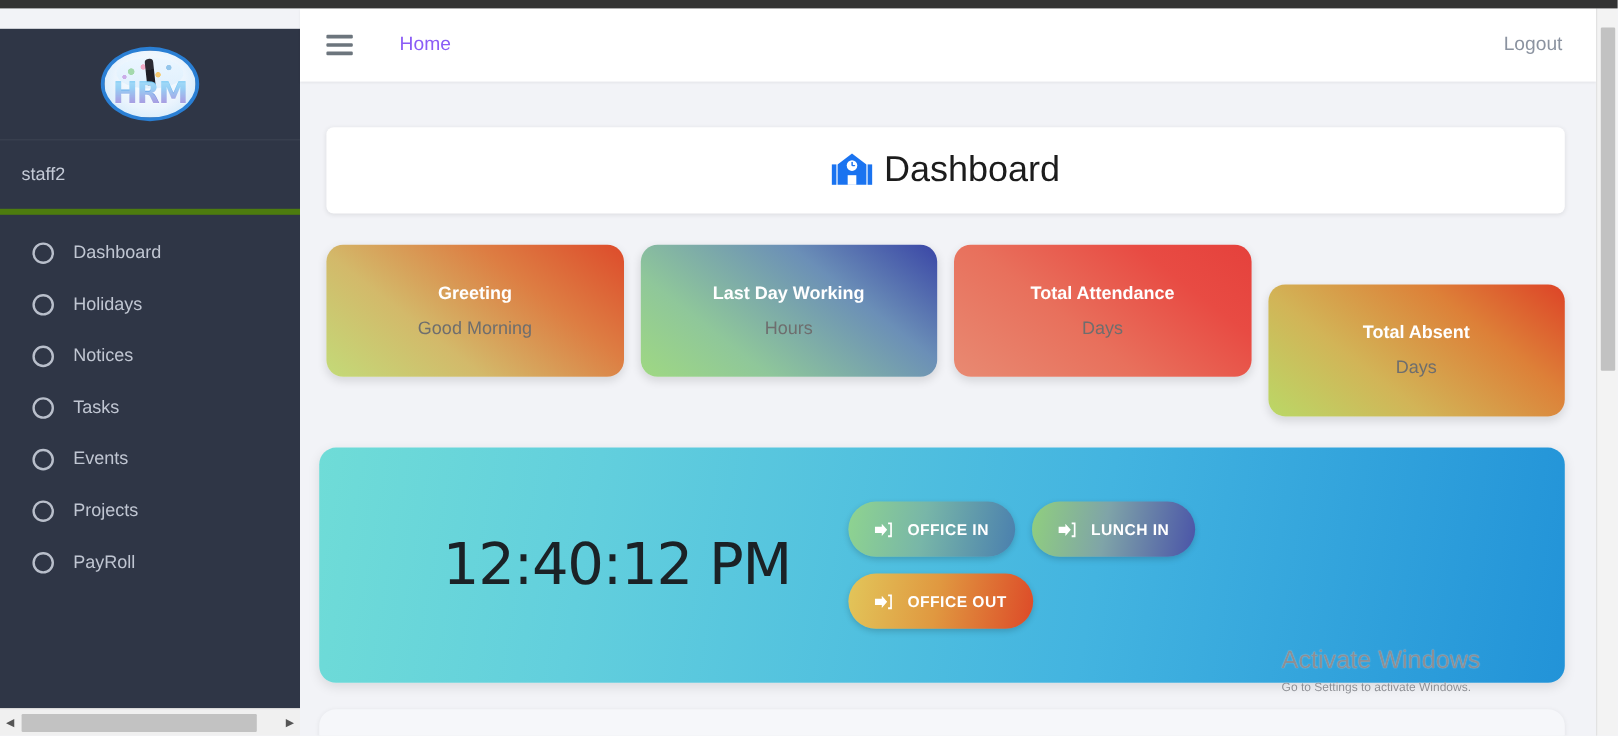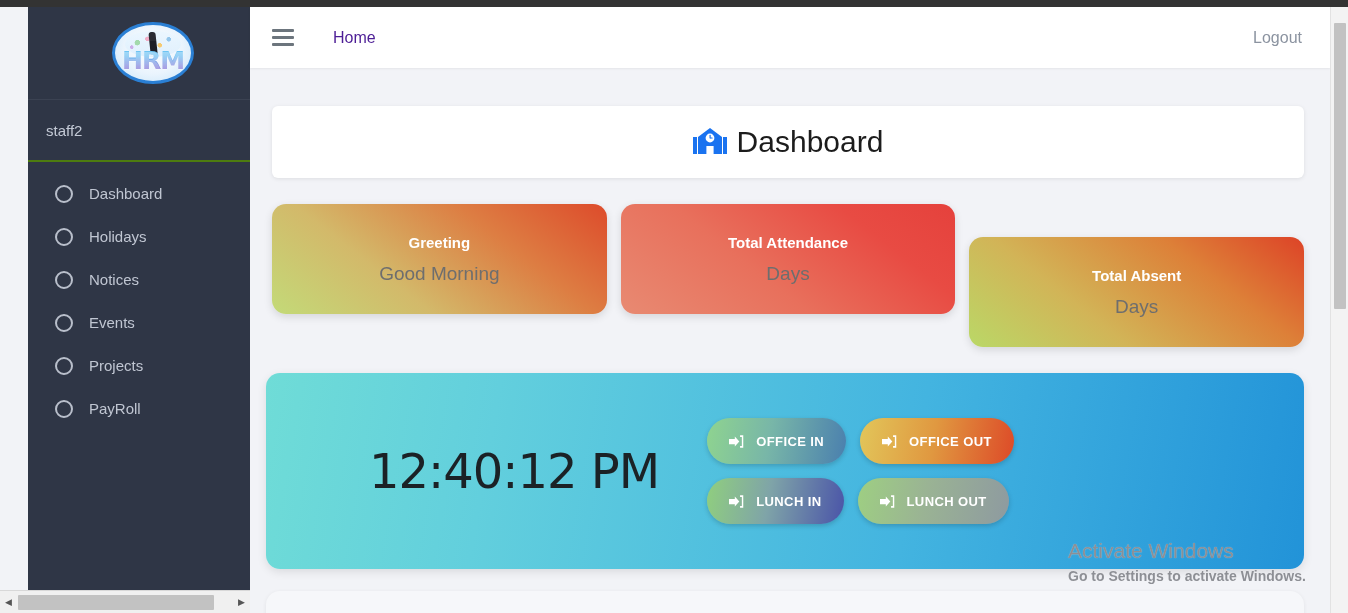--- a/index.html
+++ b/index.html
@@ -13,25 +13,24 @@
   
   .os-strip {
     position: absolute; top: 0; left: 0;
     width: 1348px; height: 7px;
     background: #333333;
     z-index: 50;
   }
 
   
   .sidebar {
-    position: absolute; top: 7px; left: 0;
+    position: absolute; top: 24px; left: 0;
     width: 250px; height: 583px;
     background: #2f3646;
     overflow: hidden;
-    margin-left: 28px;
   }
   .logo-wrap {
     height: 93px;
     display: flex; align-items: center; justify-content: center;
     border-bottom: 1px solid #3b4252;
   }
   .logo-oval {
     width: 82px; height: 62px;
     border-radius: 50%;
     background: radial-gradient(ellipse at 50% 42%, #ffffff 0%, #eaf4fd 55%, #d7ecfb 78%, #cfe6f9 100%);
@@ -72,21 +71,21 @@
     -webkit-background-clip: text;
     background-clip: text;
     color: transparent;
     text-shadow: 0 1px 0 rgba(255,255,255,.35);
   }
 
   .user-block {
     height: 62px;
     display: flex; align-items: center;
     padding-left: 18px;
-    border-bottom: 2px solid #4d7c0f;
+    border-bottom: 5px solid #4d7c0f;
   }
   .user-name { color: #c4cad6; font-size: 15px; }
 
   .nav-list { padding-top: 10px; }
   .nav-item {
     display: flex; align-items: center;
     height: 43px;
     padding-left: 27px;
     cursor: pointer;
   }
@@ -138,21 +137,21 @@
   }
   .hamburger {
     margin-left: 22px;
     width: 22px; height: 17px;
     display: flex; flex-direction: column; justify-content: space-between;
     cursor: pointer;
   }
   .hamburger span { display: block; height: 3px; background: #6c757d; border-radius: 1px; }
   .nav-home {
     margin-left: 39px;
-    color: #4c1d95; font-size: 16px;
+    color: #8b5cf6; font-size: 16px;
     cursor: pointer;
   }
   .nav-logout {
     margin-left: auto; margin-right: 28px;
     color: #8b93a0; font-size: 16px;
     cursor: pointer;
   }
 
   
   .content {
@@ -182,21 +181,21 @@
   .stat-card {
     flex: 1 1 0;
     height: 110px;
     border-radius: 14px;
     box-shadow: 0 3px 8px rgba(0,0,0,.12);
     display: flex; flex-direction: column;
     align-items: center; justify-content: center;
     gap: 12px;
   }
   .stat-title { color: #ffffff; font-weight: 700; font-size: 15px; }
-  .stat-sub { color: #6e6e6e; font-size: 19px; }
+  .stat-sub { color: #6e6e6e; font-size: 15px; }
 
   .clock-panel {
     margin: 26px 26px 0 16px;
     height: 196px;
     border-radius: 14px;
     background: linear-gradient(100deg, #6fdcd7 0%, #62cfdd 22%, #43b4e0 62%, #2293d8 100%);
     display: flex; align-items: center;
     box-shadow: 0 3px 10px rgba(0,0,0,.10);
     position: relative;
   }
@@ -255,21 +254,21 @@
   
   .watermark {
     position: absolute;
     left: 1068px; top: 538px;
     z-index: 45;
     pointer-events: none;
     color: #8d8f95;
     text-shadow: 0 0 1px rgba(255,255,255,.5);
   }
   .wm-title { font-size: 21px; font-weight: 400; line-height: 26px; }
-  .wm-sub { font-size: 14px; margin-top: 4px; font-weight: bold; }
+  .wm-sub { font-size: 10px; margin-top: 4px; }
 
   
   .right-scroll {
     position: absolute; top: 7px; right: 0;
     width: 18px; height: 606px;
     background: #f3f3f3;
     border-left: 1px solid #e2e2e2;
     z-index: 30;
   }
   .right-scroll .rs-thumb {
@@ -304,20 +303,24 @@
       <span class="ring-icon"></span>
       <span class="nav-label">Dashboard</span>
     </div>
     <div class="nav-item">
       <span class="ring-icon"></span>
       <span class="nav-label">Holidays</span>
     </div>
     <div class="nav-item">
       <span class="ring-icon"></span>
       <span class="nav-label">Notices</span>
+    </div>
+    <div class="nav-item">
+      <span class="ring-icon"></span>
+      <span class="nav-label">Tasks</span>
     </div>
     <div class="nav-item">
       <span class="ring-icon"></span>
       <span class="nav-label">Events</span>
     </div>
     <div class="nav-item">
       <span class="ring-icon"></span>
       <span class="nav-label">Projects</span>
     </div>
     <div class="nav-item">
@@ -352,20 +355,24 @@
       </svg>
       <span>Dashboard</span>
     </div>
   </section>
 
   <section class="stats-row">
     <div class="stat-card" style="background: linear-gradient(38deg, rgb(195, 218, 120) 0%, rgb(211, 185, 106) 34%, rgb(221, 126, 67) 68%, rgb(221, 75, 43) 100%);">
       <div class="stat-title">Greeting</div>
       <div class="stat-sub">Good Morning</div>
     </div>
+    <div class="stat-card" style="background: linear-gradient(38deg, rgb(159, 216, 130) 0%, rgb(143, 199, 154) 28%, rgb(107, 143, 183) 68%, rgb(58, 70, 166) 100%);">
+      <div class="stat-title">Last Day Working</div>
+      <div class="stat-sub">Hours</div>
+    </div>
     <div class="stat-card" style="background: linear-gradient(38deg, rgb(232, 138, 114) 0%, rgb(232, 112, 92) 40%, rgb(232, 75, 67) 75%, rgb(229, 65, 60) 100%);">
       <div class="stat-title">Total Attendance</div>
       <div class="stat-sub">Days</div>
     </div>
     <div class="stat-card" style="background: linear-gradient(38deg, rgb(186, 216, 103) 0%, rgb(210, 180, 87) 34%, rgb(221, 128, 56) 70%, rgb(221, 67, 39) 100%); margin-top: 33px;">
       <div class="stat-title">Total Absent</div>
       <div class="stat-sub">Days</div>
     </div>
   </section>
 
@@ -373,40 +380,33 @@
     <div class="clock-time">12:40:12 PM</div>
 
     <div class="btn-grid">
       <button class="act-btn" style="background: linear-gradient(100deg, rgb(143, 212, 143) 0%, rgb(120, 182, 168) 45%, rgb(74, 127, 174) 100%);">
         <svg width="15" height="15" viewBox="0 0 16 16">
           <path d="M0 5.2h6.2V2.6L11 8l-4.8 5.4v-2.6H0z" fill="#fff"></path>
           <path d="M11.8 1.4h3.4v13.2h-3.4v-1.7h1.9V3.1h-1.9z" fill="#fff"></path>
         </svg>
         <span>OFFICE IN</span>
       </button>
-      <button class="act-btn" style="background: linear-gradient(100deg, rgb(226, 198, 90) 0%, rgb(224, 152, 64) 48%, rgb(221, 74, 40) 100%);">
-        <svg width="15" height="15" viewBox="0 0 16 16">
-          <path d="M0 5.2h6.2V2.6L11 8l-4.8 5.4v-2.6H0z" fill="#fff"></path>
-          <path d="M11.8 1.4h3.4v13.2h-3.4v-1.7h1.9V3.1h-1.9z" fill="#fff"></path>
-        </svg>
-        <span>OFFICE OUT</span>
-      </button>
       <button class="act-btn" style="background: linear-gradient(100deg, rgb(144, 207, 126) 0%, rgb(127, 164, 168) 45%, rgb(74, 84, 168) 100%);">
         <svg width="15" height="15" viewBox="0 0 16 16">
           <path d="M0 5.2h6.2V2.6L11 8l-4.8 5.4v-2.6H0z" fill="#fff"></path>
           <path d="M11.8 1.4h3.4v13.2h-3.4v-1.7h1.9V3.1h-1.9z" fill="#fff"></path>
         </svg>
         <span>LUNCH IN</span>
       </button>
-      <button class="act-btn" style="background: linear-gradient(100deg, rgb(158, 207, 130) 0%, rgb(154, 179, 148) 45%, rgb(142, 154, 160) 100%);">
+      <button class="act-btn" style="background: linear-gradient(100deg, rgb(226, 198, 90) 0%, rgb(224, 152, 64) 48%, rgb(221, 74, 40) 100%);">
         <svg width="15" height="15" viewBox="0 0 16 16">
           <path d="M0 5.2h6.2V2.6L11 8l-4.8 5.4v-2.6H0z" fill="#fff"></path>
           <path d="M11.8 1.4h3.4v13.2h-3.4v-1.7h1.9V3.1h-1.9z" fill="#fff"></path>
         </svg>
-        <span>LUNCH OUT</span>
+        <span>OFFICE OUT</span>
       </button>
     </div>
   </section>
 
   <section class="bottom-card">
     <button class="tea-btn">
       <svg width="14" height="14" viewBox="0 0 16 16">
         <path d="M0 5.2h6.2V2.6L11 8l-4.8 5.4v-2.6H0z" fill="#fff"></path>
         <path d="M11.8 1.4h3.4v13.2h-3.4v-1.7h1.9V3.1h-1.9z" fill="#fff"></path>
       </svg>

